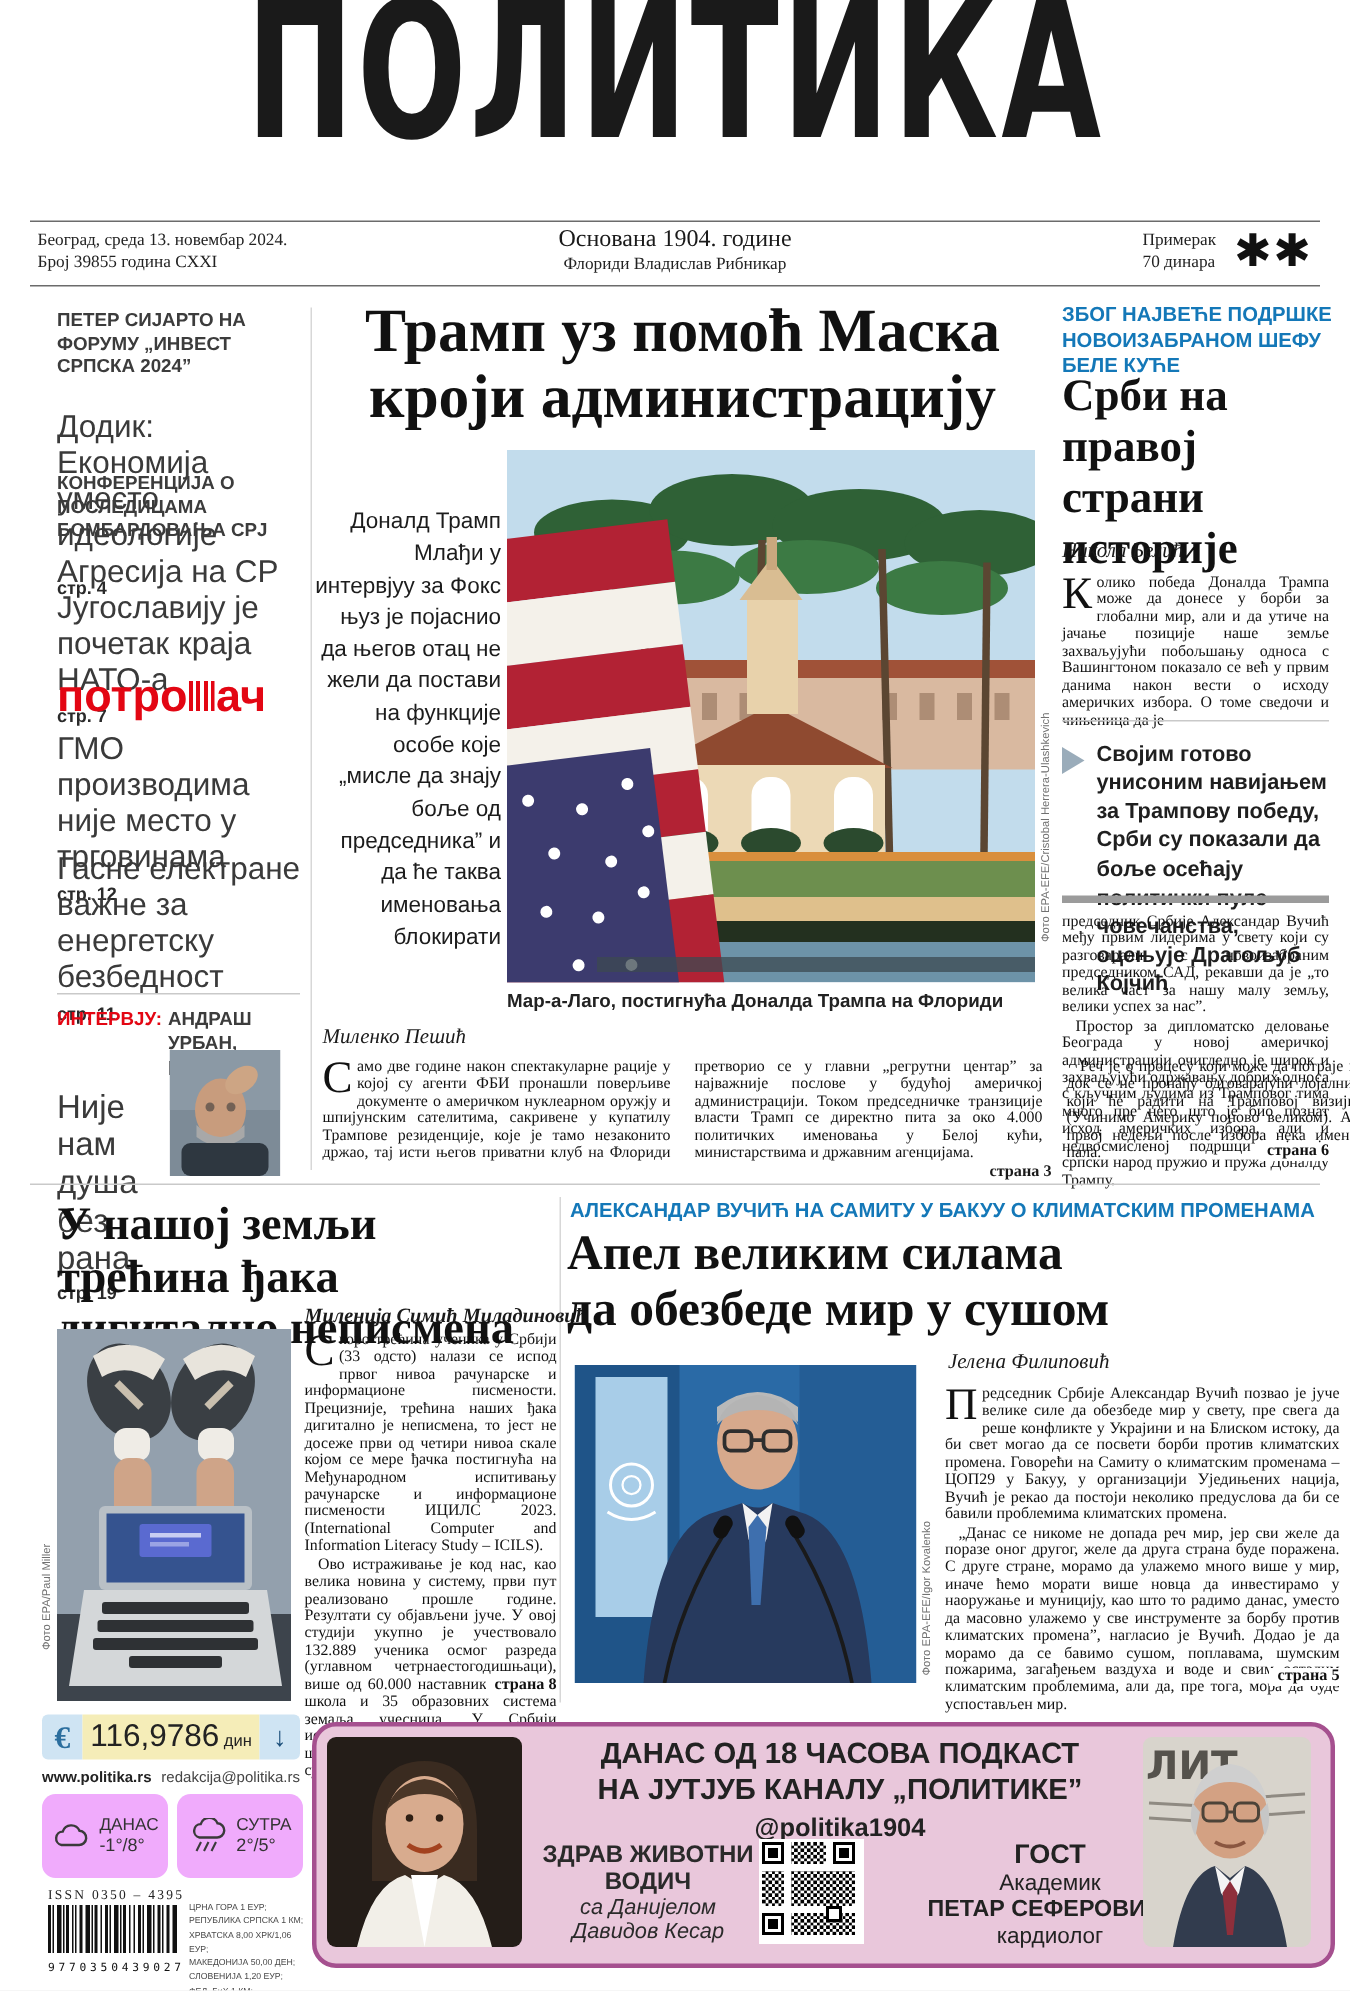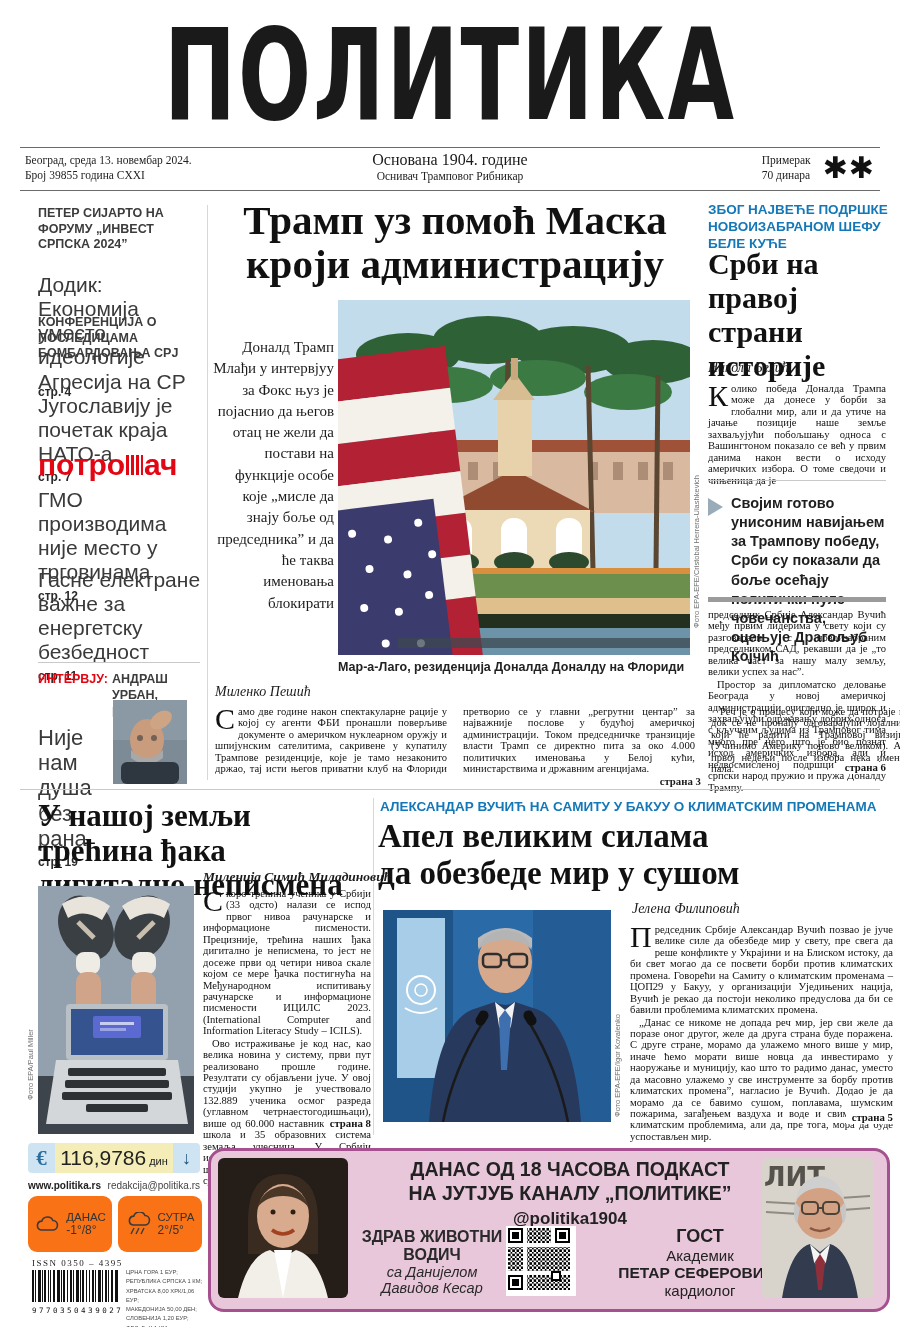--- a/index.html
+++ b/index.html
@@ -1,21 +1,21 @@
 <!DOCTYPE html>
 <html><head>
 <meta charset="utf-8">
 <style>
   html,body{margin:0;padding:0;background:#efefef;}
   .page{position:relative;width:900px;height:1327px;margin:0 auto;background:#fff;
         font-family:"Liberation Serif",serif;color:#1a1a1a;overflow:hidden;}
   .abs{position:absolute;}
   .sans{font-family:"Liberation Sans",sans-serif;}
   
-  .logo{top:29px;left:0;right:0;text-align:center;}
+  .logo{top:3px;left:0;right:0;text-align:center;}
   .logo span{display:inline-block;font-family:"DejaVu Sans",sans-serif;font-weight:bold;
              font-size:86px;letter-spacing:2px;transform:scaleY(1.48);transform-origin:center 60%;}
   .rule{border-top:1.5px solid #6b6b6b;left:20px;right:20px;}
   .thinrule{border-top:1px solid #c9c9c9;}
   .dl-small{font-size:11.5px;line-height:1.3;color:#222;}
   .dl-big{font-size:16px;}
   .stars{font-size:30px;line-height:0.8;letter-spacing:1px;color:#111;}
   
   .kicker{font-family:"Liberation Sans",sans-serif;font-weight:bold;font-size:12.5px;
           line-height:1.25;color:#3c3c3c;}
@@ -25,21 +25,21 @@
   .red{color:#e30613;}
   .potro{font-family:"Liberation Sans",sans-serif;font-weight:bold;font-size:30px;color:#e30613;
          letter-spacing:0;}
   .barsh{display:inline-block;width:17px;height:20px;margin:0 1px;
          background:repeating-linear-gradient(90deg,#e30613 0 2.5px,#fff 2.5px 5px);}
   
   .h-lead{font-size:41px;font-weight:bold;line-height:1.08;text-align:center;color:#111;}
   .h-right{font-size:30px;font-weight:bold;line-height:1.13;color:#111;}
   .h-mid{font-size:31px;font-weight:bold;line-height:1.12;color:#111;}
   .h-apel{font-size:33px;font-weight:bold;line-height:1.12;color:#111;}
-  .deck{font-family:Liberation Serif, serif;font-size:15px;line-height:1.42;
+  .deck{font-family:Liberation Sans, sans-serif;font-size:15px;line-height:1.42;
         text-align:right;color:#1c1c1c;}
   .caption{font-family:"Liberation Sans",sans-serif;font-weight:bold;font-size:12.5px;color:#222;}
   .author{font-style:italic;font-size:14px;color:#1a1a1a;}
   .body{font-size:10.6px;line-height:1.08;text-align:justify;color:#111;}
   .body p{margin:0;}
   .body p.ind{text-indent:9px;margin-top:1px;}
   .dropcap{float:left;font-size:30px;line-height:24px;padding:1px 3px 0 0;}
   .pageref{position:absolute;right:0;bottom:0;font-weight:bold;font-size:10.8px;background:#fff;padding-left:6px;}
   .cols2{column-count:2;column-gap:16px;}
   .vcredit{font-family:"Liberation Sans",sans-serif;font-size:7.5px;color:#707070;
@@ -53,21 +53,21 @@
   
   .eurorow{display:flex;align-items:stretch;height:30px;}
   .eurobox{background:#cfe4f3;width:27px;display:flex;align-items:center;justify-content:center;
            font-size:21px;font-weight:bold;color:#2b6e9e;border-radius:4px 0 0 4px;}
   .ratebox{background:#f5edb8;flex:1;display:flex;align-items:baseline;justify-content:center;
            gap:3px;padding-top:3px;}
   .rate{font-family:"Liberation Sans",sans-serif;font-size:21px;color:#222;}
   .unit{font-family:"Liberation Sans",sans-serif;font-size:11px;color:#222;text-align:center;}
   .arrowbox{background:#cfe4f3;width:27px;display:flex;align-items:center;justify-content:center;
             font-size:18px;font-weight:bold;color:#1c4f7a;border-radius:0 4px 4px 0;}
-  .weatherbox{background:#f97316;border-radius:9px;width:84px;height:56px;display:flex;
+  .weatherbox{background:#f0abfc;border-radius:9px;width:84px;height:56px;display:flex;
               align-items:center;justify-content:center;gap:6px;}
   .wlabel{font-family:"Liberation Sans",sans-serif;font-size:11.5px;color:#333;}
   .wtemp{font-family:"Liberation Sans",sans-serif;font-size:12px;color:#333;}
   .issn{font-size:9px;letter-spacing:1.5px;color:#222;}
   .bdigits{font-family:"DejaVu Sans Mono",monospace;font-size:7.5px;letter-spacing:2.5px;color:#111;}
   .prices{font-family:"Liberation Sans",sans-serif;font-size:5.8px;line-height:1.6;color:#4a4a4a;}
   
   .ad{background:#e9c7db;border:3px solid #a5508f;border-radius:16px;}
   .adtitle{font-family:"Liberation Sans",sans-serif;font-weight:bold;font-size:19.5px;color:#222;
            text-align:center;line-height:1.25;}
@@ -89,21 +89,21 @@
   <div class="abs logo">
     <span>ПОЛИТИКА</span>
   </div>
   <div class="abs rule" style="top:147px;"></div>
   <div class="abs" style="top:153px;left:25px;width:250px;">
     <div class="dl-small">Београд, среда 13. новембар 2024.</div>
     <div class="dl-small">Број 39855 година CXXI</div>
   </div>
   <div class="abs" style="top:151px;left:0;right:0;text-align:center;">
     <div class="dl-big">Основана 1904. године</div>
-    <div class="dl-small">Оснивач Трамповог Рибникар</div>
+    <div class="dl-small">Флориди Владислав Рибникар</div>
   </div>
   <div class="abs" style="top:153px;right:25px;display:flex;gap:12px;align-items:center;">
     <div style="text-align:left;">
       <div class="dl-small">Примерак</div>
       <div class="dl-small">70 динара</div>
     </div>
     <div class="stars">✱✱</div>
   </div>
   <div class="abs rule" style="top:190px;"></div>
 
@@ -239,21 +239,21 @@
             <circle cx="74" cy="305" r="4"></circle>
           <circle cx="25" cy="348" r="4"></circle>
             <circle cx="60" cy="352" r="4"></circle>
         </g>
       </g>
       <rect x="60" y="338" width="292" height="10" fill="#3c4a52" opacity="0.75"></rect>
     </svg>
   </div>
   <div class="abs vcredit" style="top:488px;left:692px;height:140px;">Фото EPA-EFE/Cristobal Herrera-Ulashkevich</div>
 
-  <div class="abs caption" style="top:660px;left:338px;width:352px;">Мар-а-Лаго, резиденција Доналда Доналду на Флориди</div>
+  <div class="abs caption" style="top:660px;left:338px;width:352px;">Мар-а-Лаго, постигнућа Доналда Трампа на Флориди</div>
 
   <div class="abs author" style="top:684px;left:215px;">Миленко Пешић</div>
 
   <div class="abs body cols2" style="top:706px;left:215px;width:480px;height:80px;">
     <p><span class="dropcap">С</span><span>амо две године након спектакуларне рације у којој су агенти ФБИ пронашли поверљиве документе о америчком нуклеарном оружју и шпијунским сателитима, сакривене у купатилу Трампове резиденције, које је тамо незаконито држао, тај исти његов приватни клуб на Флориди претворио се у главни „регрутни центар” за најважније послове у будућој америчкој администрацији. Током председничке транзиције власти Трамп се директно пита за око 4.000 политичких именовања у Белој кући, министарствима и државним агенцијама.</span></p>
     <p class="ind">Реч је о процесу који може да потраје месецима док се не пронађу одговарајући лојални кадрови који ће радити на Трамповој визији МАГА (Учинимо Америку поново великом). Али већ у првој недељи после избора нека именовања су пала.</p>
   </div>
   <div class="abs pageref" style="top:775px;left:215px;width:480px;height:12px;">
       <span class="pageref">страна 3</span>
     </div>
@@ -461,21 +461,21 @@
       <path d="M20 140 Q30 98 52 92 L65 100 L78 92 Q100 98 110 140 Z" fill="#f2efe8"></path>
       <path d="M56 92 L65 140 L74 92" fill="#ffffff"></path>
     </svg>
   </div>
   <div class="abs center" style="top:1228px;left:352px;width:160px;">
     <div class="show1">ЗДРАВ ЖИВОТНИ</div>
     <div class="show1">ВОДИЧ</div>
     <div class="show2">са Данијелом</div>
     <div class="show2">Давидов Кесар</div>
   </div>
-  <div class="abs" style="top:1157px;left:340px;width:460px;">
+  <div class="abs" style="top:1157px;left:330px;width:460px;">
     <div class="adtitle">ДАНАС ОД 18 ЧАСОВА ПОДКАСТ</div>
     <div class="adtitle">НА ЈУТЈУБ КАНАЛУ „ПОЛИТИКЕ”</div>
     <div class="adhandle" style="margin-top:3px;">@politika1904</div>
   </div>
   <div class="abs" style="top:1226px;left:506px;width:66px;height:66px;background:#fff;padding:2px;">
     <svg width="62" height="62" viewBox="0 0 29 29" shape-rendering="crispEdges">
       <rect width="29" height="29" fill="#fff"></rect>
       <defs>
         <pattern id="qp" width="2" height="2" patternUnits="userSpaceOnUse">
           <rect width="1" height="1" fill="#000"></rect>

